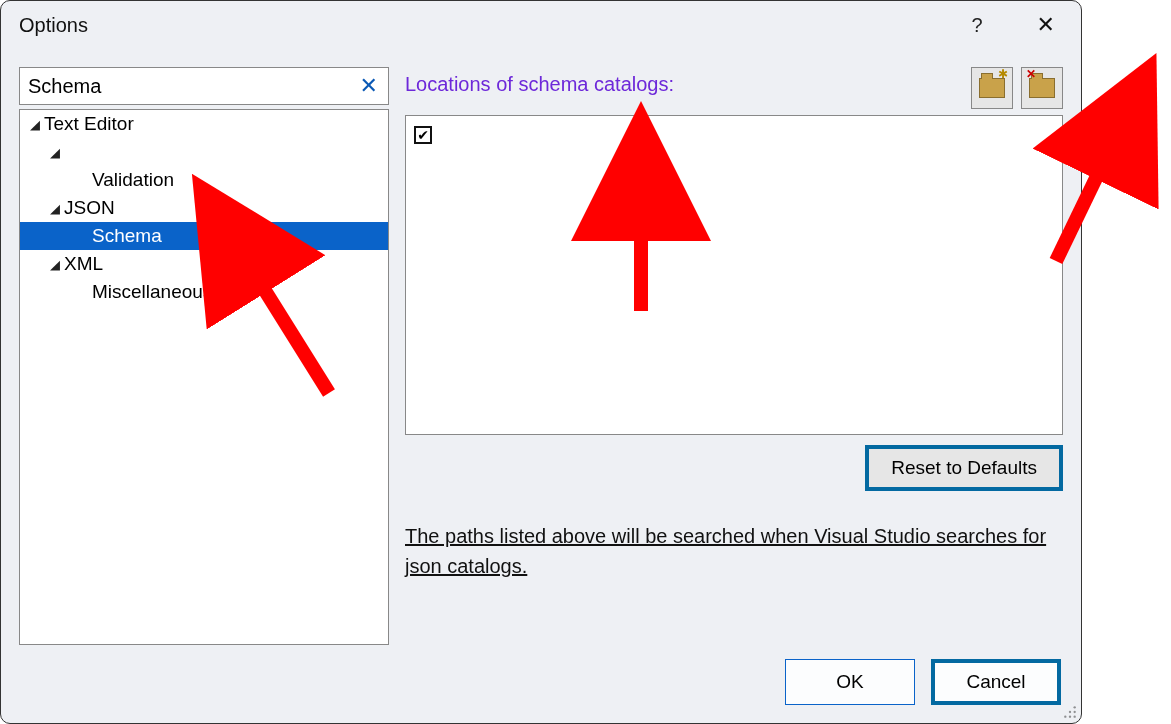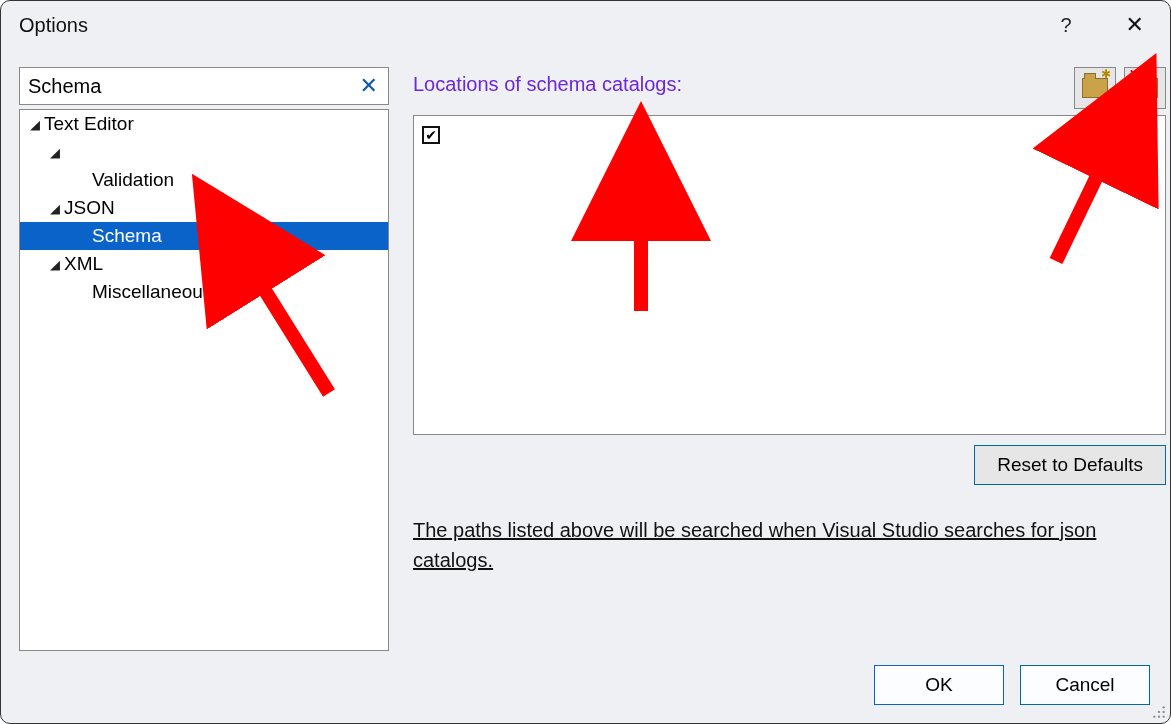--- a/index.html
+++ b/index.html
@@ -4,21 +4,21 @@
   <style>
     * { box-sizing: border-box; margin: 0; padding: 0; }
     body {
       font-family: "Segoe UI", Tahoma, sans-serif;
       background: #fff;
       width: 1171px;
       height: 724px;
       overflow: hidden;
     }
     .window {
-      width: 1171px;
+      width: 1082px;
       height: 724px;
       background: #eef0f4;
       border: 1px solid #333;
       border-radius: 10px;
       display: flex;
       flex-direction: column;
       position: relative;
     }
     .titlebar {
       display: flex;
@@ -29,22 +29,22 @@
       font-size: 20px;
       color: #111;
     }
     .titlebar-left { font-weight: 400; }
     .titlebar-right { display: flex; gap: 32px; align-items: center; }
     .help-icon { font-size: 20px; color: #222; cursor: pointer; padding: 4px 10px; }
     .close-icon { font-size: 22px; color: #111; cursor: pointer; padding: 4px 12px; }
     .body {
       flex: 1;
       display: flex;
-      gap: 24px;
-      padding: 18px 4px 0 18px;
+      gap: 16px;
+      padding: 18px 18px 0 18px;
       min-height: 0;
     }
     .left-pane {
       width: 370px;
       display: flex;
       flex-direction: column;
     }
     .search-wrap {
       position: relative;
       border: 1px solid #888;
@@ -153,21 +153,21 @@
       border: 1px solid #888;
       background: #fff;
       height: 320px;
       padding: 10px 8px;
       font-size: 20px;
     }
     .catalog-item { display: flex; align-items: center; gap: 6px; }
     .cb { width: 18px; height: 18px; border: 2px solid #111; display:flex;align-items:center;justify-content:center;font-size:14px;line-height:1;}
     .reset-row { display: flex; justify-content: flex-end; margin-top: 10px; }
     .btn {
-      border: 1px solid #0369a1;
+      border: 4px solid #0369a1;
       background: #e6e6e6;
       font-size: 19px;
       padding: 8px 22px;
       cursor: pointer;
     }
     .desc {
       font-size: 20px;
       color: #111;
       margin-top: 30px;
       line-height: 1.5;

